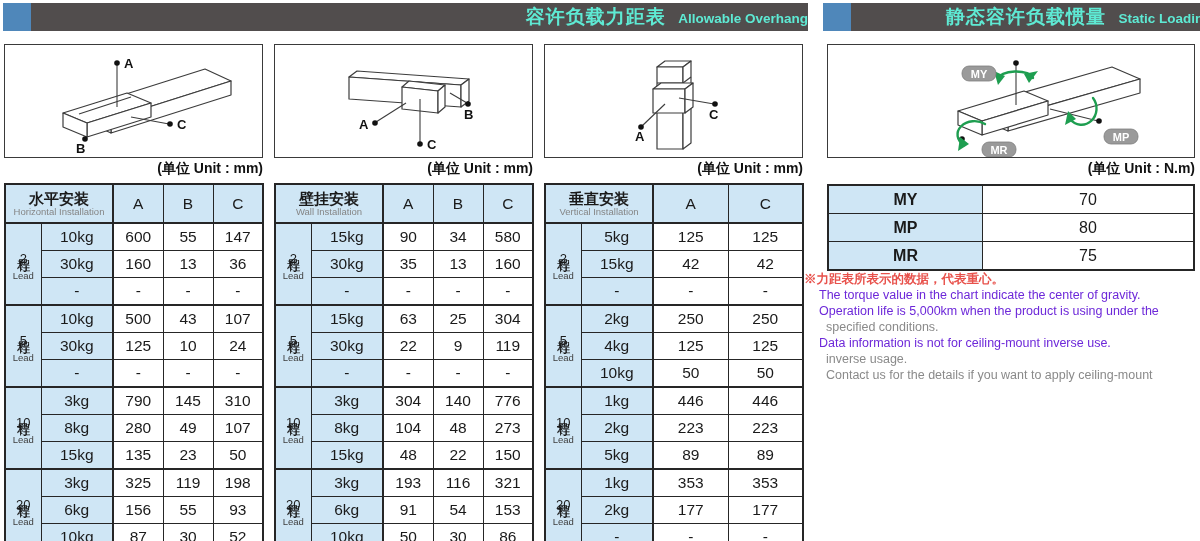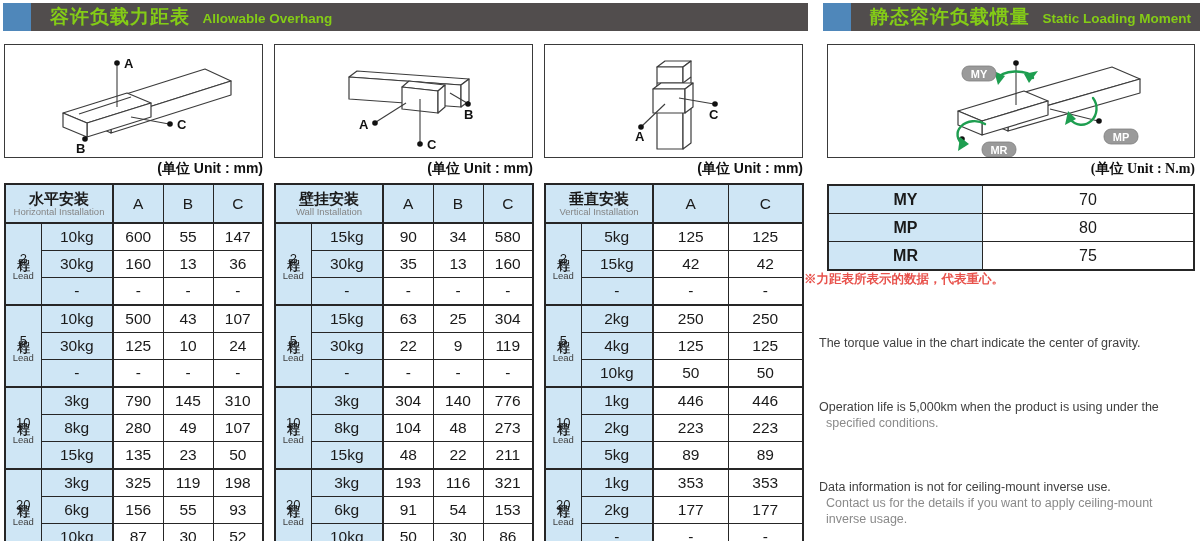--- a/index.html
+++ b/index.html
@@ -1,42 +1,42 @@
 <!DOCTYPE html>
 <html><head>
 <meta charset="utf-8">
 <style>
   html,body{margin:0;padding:0;background:#fff;}
   .page{position:relative;width:1200px;height:541px;background:#fff;overflow:hidden;
         font-family:"Liberation Sans",sans-serif;color:#1a1a1a;}
   
   .hbar{position:absolute;top:3px;height:28px;display:flex;}
   .hbar .hsq{width:28px;height:28px;}
-  .hbar .hdark{flex:1;color:#84cc16;line-height:28px;padding-left:19px;white-space:nowrap;}
+  .hbar .hdark{flex:1;color:#5eead4;line-height:28px;padding-left:13px;white-space:nowrap;text-align:right;}
   .hzh{font-size:19px;font-weight:700;letter-spacing:1px;}
   .hen{font-size:13.5px;font-weight:700;margin-left:8px;}
   #hbar-left{left:3px;width:805px;}
   #hbar-right{left:823px;width:444px;}
   
   .dbox{position:absolute;top:44px;height:114px;border:1px solid #3a3a3a;background:#fff;box-sizing:border-box;}
   #dbox1{left:4px;width:259px;} #dbox2{left:274px;width:259px;}
   #dbox3{left:544px;width:259px;} #dbox4{left:827px;width:368px;}
   .dbox svg{display:block;width:100%;height:100%;}
   .ln{stroke:#3c3c3c;stroke-width:1.2;fill:#fff;stroke-linejoin:round;}
   .thin{stroke:#3c3c3c;stroke-width:1.1;fill:none;}
   .dot{fill:#111;stroke:none;}
   .lbl{font-size:13px;font-weight:700;fill:#111;}
   .grn{stroke:#1e9e50;stroke-width:2.4;fill:none;stroke-linecap:round;}
   .grnf{fill:#1e9e50;stroke:none;}
   .badge{fill:#9a9a9a;stroke:#7d7d7d;stroke-width:0.8;}
   .btxt{font-size:11px;font-weight:700;fill:#fff;text-anchor:middle;}
   
   .unit{position:absolute;top:160px;height:20px;font-size:14px;font-weight:600;color:#111;text-align:right;}
   #unit1{left:4px;width:259px;} #unit2{left:274px;width:259px;}
-  #unit3{left:544px;width:259px;} #unit4{left:827px;width:368px;font-family:Liberation Serif, serif;}
+  #unit3{left:544px;width:259px;} #unit4{left:827px;width:368px;}
   
   .tbl{position:absolute;top:183px;border-collapse:collapse;table-layout:fixed;background:#fff;
        border:2px solid #262626;}
   #tbl1{left:4px;width:260px;} #tbl2{left:274px;width:260px;} #tbl3{left:544px;width:260px;}
   .tbl td{border:1px solid #262626;text-align:center;font-size:15.5px;color:#1a1a1a;padding:0;height:26px;}
   .tbl tr.hrow td{height:37px;border-bottom:2px solid #262626;background:#cfe6f5;}
   .htitle .zh{display:block;font-size:15px;font-weight:700;line-height:1.15;}
   .htitle .en{display:block;font-size:9.5px;color:#858585;line-height:1.1;}
   .htitle{border-right:2px solid #262626 !important;}
   .colletter{font-size:16px;}
@@ -48,21 +48,21 @@
   .lnum{font-size:13px;margin-top:1px;}
   .le{font-size:9.5px;color:#3d3d3d;margin-top:4px;}
   
   .mtbl{position:absolute;left:827px;top:184px;width:368px;border-collapse:collapse;table-layout:fixed;
         border:2px solid #262626;background:#fff;}
   .mtbl td{border:1px solid #262626;height:27px;text-align:center;font-size:16px;padding:0;}
   .mtbl td.ml{background:#cfe6f5;width:153px;font-weight:600;}
   
   .notes{position:absolute;left:804px;top:271px;width:373px;font-size:12.5px;line-height:16px;}
   .nred{color:#e8524c;font-weight:700;}
-  .nen{color:#404040;padding-left:15px;margin-top:48px;}
+  .nen{color:#6d28d9;padding-left:15px;}
   .nen2{color:#8a8a8a;padding-left:22px;}
 </style>
 </head>
 <body>
 
 <div class="page">
 
   <div class="hbar" id="hbar-left">
     <div class="hsq" style="background:#4f87ba"></div>
     <div class="hdark" style="background:#514d4d">
@@ -394,21 +394,21 @@
     <tr>
           <td class="wt">8kg</td>
           <td>104</td>
           <td>48</td>
           <td>273</td>
         </tr>
     <tr>
           <td class="wt">15kg</td>
           <td>48</td>
           <td>22</td>
-          <td>211</td>
+          <td>150</td>
         </tr>
     <tr class="gt">
       <td rowspan="3" class="leadc">
             <div class="leadw">
               <span class="lz">导程</span>
               <span class="lnum">20</span>
               <span class="le">Lead</span>
             </div>
           </td>
       <td class="wt">3kg</td>
@@ -554,17 +554,17 @@
         </tr>
   </tbody>
     </table>
 
   <div class="notes">
     <div class="nred">※力距表所表示的数据，代表重心。</div>
     <div class="nen">The torque value in the chart indicate the center of gravity.</div>
     <div class="nen">Operation life is 5,000km when the product is using under the</div>
     <div class="nen2">specified conditions.</div>
     <div class="nen">Data information is not for ceiling-mount inverse use.</div>
+    <div class="nen2">inverse usage.</div>
     <div class="nen2">Contact us for the details if you want to apply ceiling-mount</div>
-    <div class="nen2">inverse usage.</div>
   </div>
 
 </div>
 
 </body></html>

